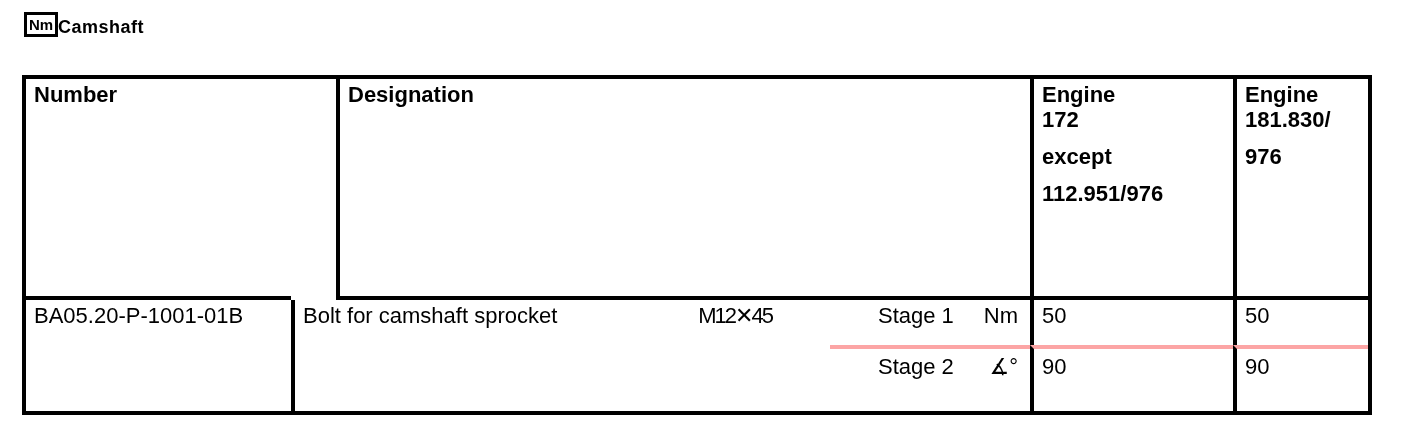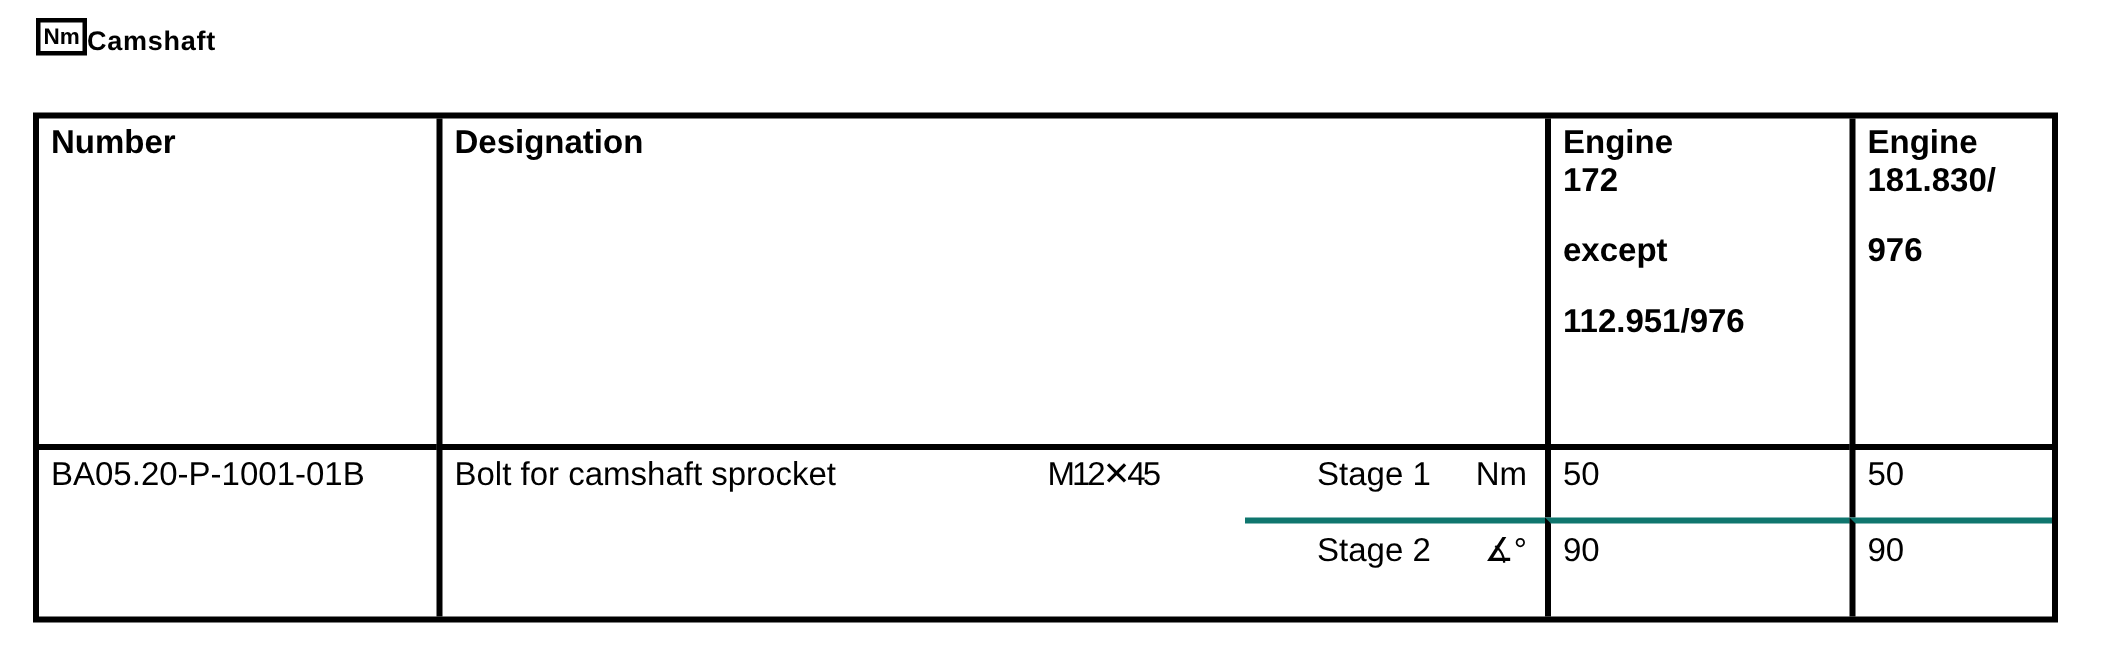--- a/index.html
+++ b/index.html
@@ -49,28 +49,28 @@
     display: grid;
     grid-template-columns: 265px 539px 200px 203px 135px;
     grid-template-rows: 221px 45px 66px;
     font-size: 22px;
     line-height: 25px;
   }
   .cell { box-sizing: border-box; padding: 3px 8px; overflow: hidden; }
   .bold { font-weight: bold; }
   .bl { border-left: 4px solid #000; }
   .bb { border-bottom: 4px solid #000; }
-  .bt { border-top: 4px solid #0f766e; }
+  .bt { border-top: 4px solid #fca5a5; }
 
   .h-number { grid-column: 1; grid-row: 1; }
-  .h-desig  { grid-column: 2 / 4; grid-row: 1; }
+  .h-desig  { grid-column: 2 / 4; grid-row: 1; margin-left: 45px; }
   .h-eng1   { grid-column: 4; grid-row: 1; }
   .h-eng2   { grid-column: 5; grid-row: 1; }
   .h-line { margin: 0; }
-  .h-gap  { margin-top: 22px; }
+  .h-gap  { margin-top: 12px; }
 
   .d-number { grid-column: 1; grid-row: 2 / 4; }
   .d-desc   {
     grid-column: 2; grid-row: 2 / 4;
     display: flex; justify-content: space-between; align-items: flex-start;
     padding: 3px 58px 0 8px;
   }
   .size { letter-spacing: -2px; }
   .d-stage1 {
     grid-column: 3; grid-row: 2;

